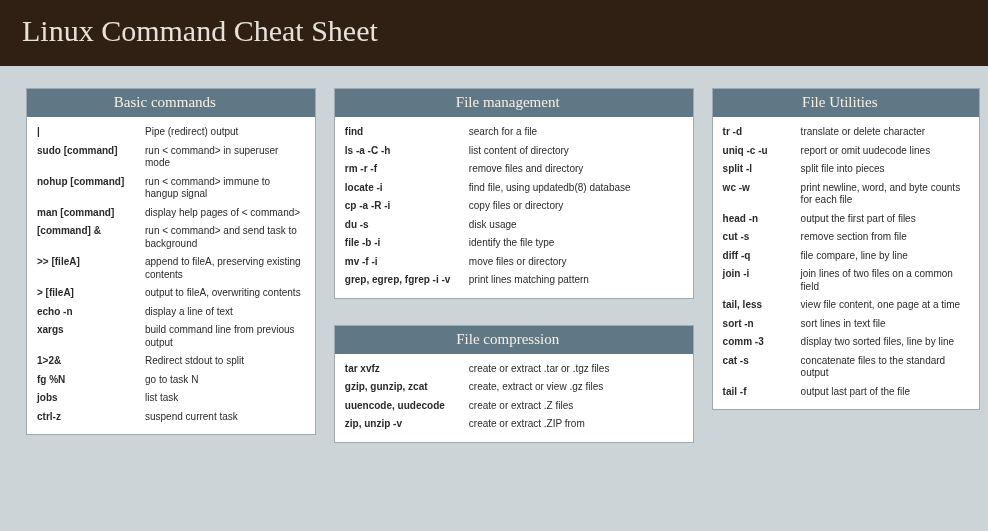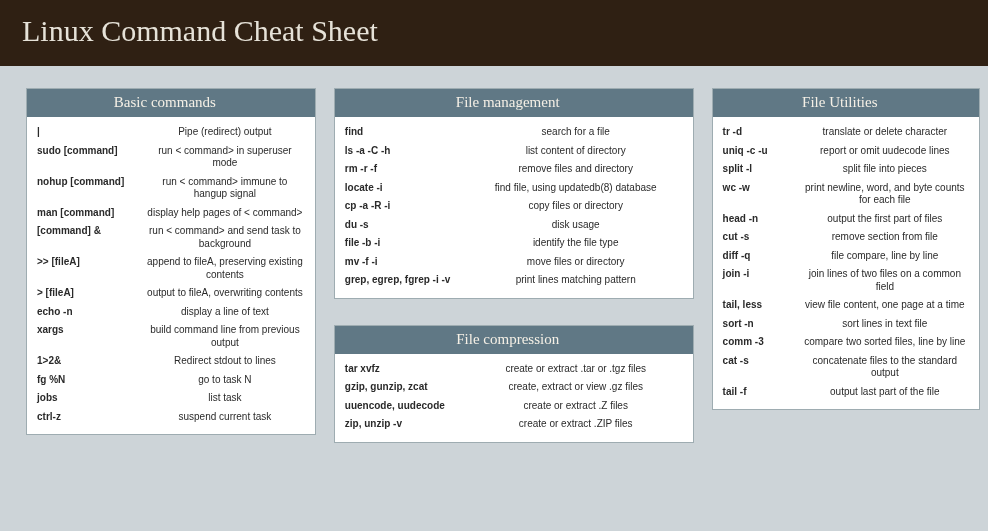--- a/index.html
+++ b/index.html
@@ -53,21 +53,20 @@
     font-size: 10px;
     line-height: 1.25;
   }
   .cmd {
     flex: 0 0 auto;
     font-weight: bold;
     padding-right: 6px;
   }
   .desc {
     flex: 1 1 auto;
-    text-align: center;
   }
   
   .c1 .cmd { width: 102px; }
   .c2 .cmd { width: 118px; }
   .c3 .cmd { width: 72px; }
 </style>
 </head>
 <body>
 
 <div class="header">Linux Command Cheat Sheet</div>
@@ -109,21 +108,21 @@
         <div class="row">
             <span class="cmd">echo -n</span>
             <span class="desc">display a line of text</span>
           </div>
         <div class="row">
             <span class="cmd">xargs</span>
             <span class="desc">build command line from previous output</span>
           </div>
         <div class="row">
             <span class="cmd">1&gt;2&amp;</span>
-            <span class="desc">Redirect stdout to lines</span>
+            <span class="desc">Redirect stdout to split</span>
           </div>
         <div class="row">
             <span class="cmd">fg %N</span>
             <span class="desc">go to task N</span>
           </div>
         <div class="row">
             <span class="cmd">jobs</span>
             <span class="desc">list task</span>
           </div>
         <div class="row">
@@ -187,21 +186,21 @@
         <div class="row">
             <span class="cmd">gzip, gunzip, zcat</span>
             <span class="desc">create, extract or view .gz files</span>
           </div>
         <div class="row">
             <span class="cmd">uuencode, uudecode</span>
             <span class="desc">create or extract .Z files</span>
           </div>
         <div class="row">
             <span class="cmd">zip, unzip -v</span>
-            <span class="desc">create or extract .ZIP files</span>
+            <span class="desc">create or extract .ZIP from</span>
           </div>
       </div>
     </div>
   </div>
 
   <div class="col c3" style="width:276px">
     <div class="section">
       <div class="section-title">File Utilities</div>
       <div class="rows">
         <div class="row">
@@ -239,21 +238,21 @@
         <div class="row">
             <span class="cmd">tail, less</span>
             <span class="desc">view file content, one page at a time</span>
           </div>
         <div class="row">
             <span class="cmd">sort -n</span>
             <span class="desc">sort lines in text file</span>
           </div>
         <div class="row">
             <span class="cmd">comm -3</span>
-            <span class="desc">compare two sorted files, line by line</span>
+            <span class="desc">display two sorted files, line by line</span>
           </div>
         <div class="row">
             <span class="cmd">cat -s</span>
             <span class="desc">concatenate files to the standard output</span>
           </div>
         <div class="row">
             <span class="cmd">tail -f</span>
             <span class="desc">output last part of the file</span>
           </div>
       </div>

